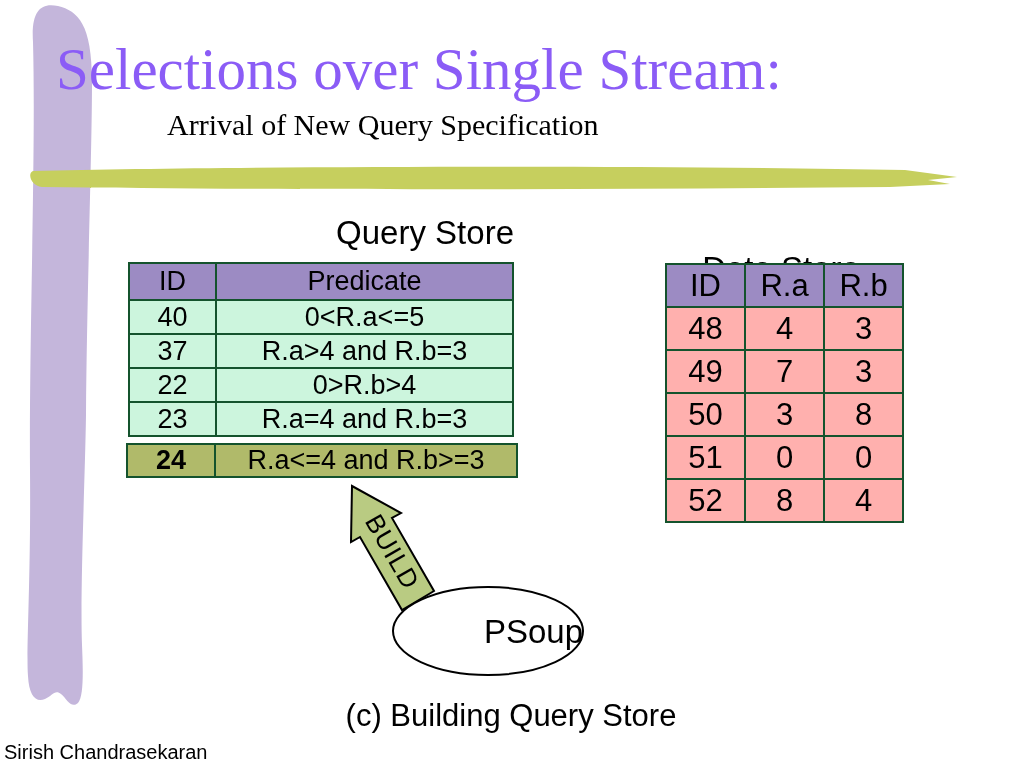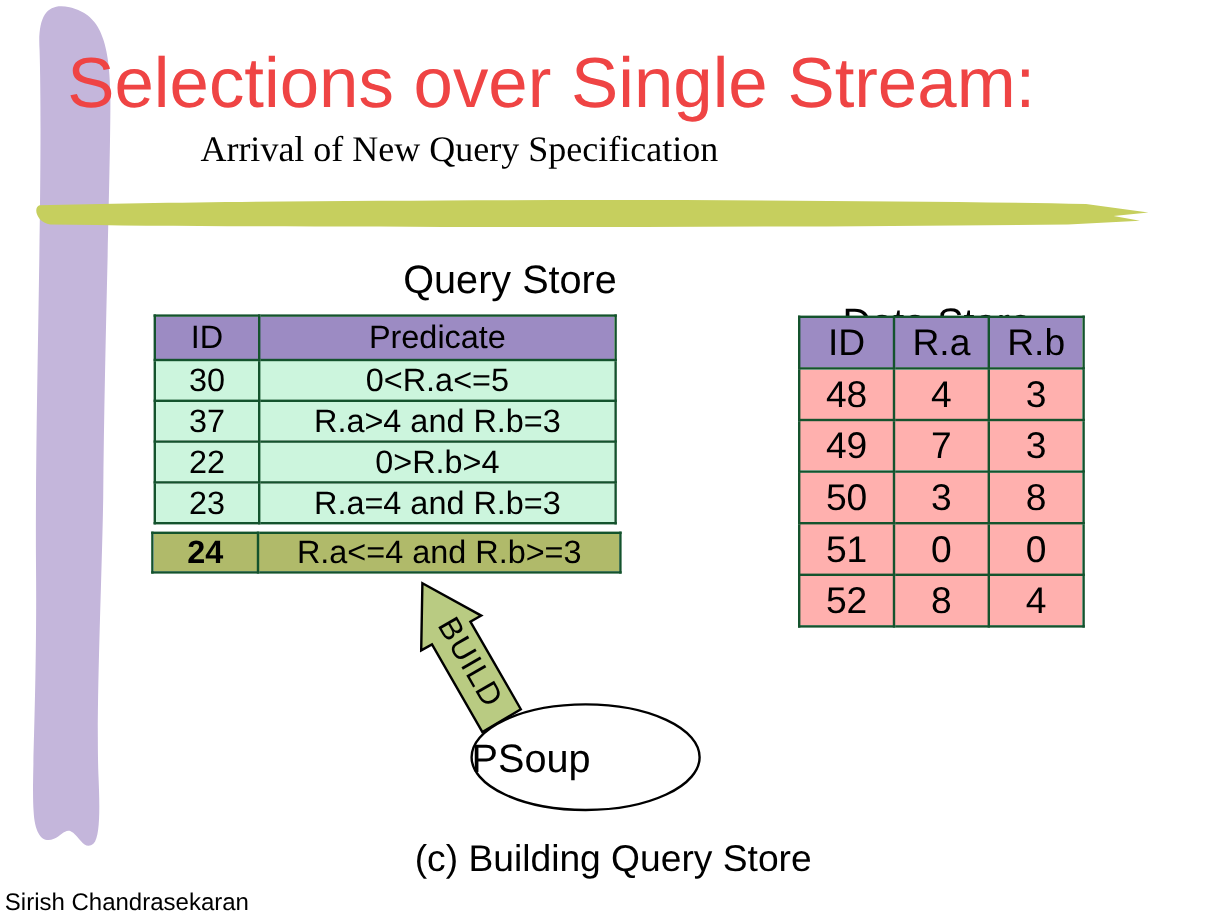--- a/index.html
+++ b/index.html
@@ -1,22 +1,22 @@
 <!DOCTYPE html>
 <html style="--bar_lavender: #c4b6db; --underline_green: #c6cf5e; --header_purple: #9c8bc3; --row_mint: #ccf5dd; --row_pink: #ffb0ae; --row_olive: #b0ba6a; --arrow_green: #b9cb82; --text_black: #000000;"><head>
 <meta charset="utf-8">
 <style>
   html,body{margin:0;padding:0;}
   body{width:1024px;height:768px;background:#ffffff;position:relative;overflow:hidden;
        font-family:"Liberation Sans",sans-serif;}
   .slide{position:absolute;inset:0;width:1024px;height:768px;}
   svg.decor{position:absolute;left:0;top:0;width:1024px;height:768px;pointer-events:none;}
 
-  .title-line1{position:absolute;left:56px;top:40px;font-family:Liberation Sans, sans-serif;
-               font-size:59px;color:#ef4444;white-space:nowrap;line-height:1;}
+  .title-line1{position:absolute;left:56px;top:40px;font-family:Liberation Serif, serif;
+               font-size:59px;color:#8b5cf6;white-space:nowrap;line-height:1;}
   .title-line2{position:absolute;left:167px;top:110px;font-family:"Liberation Serif",serif;
                font-size:30px;color:#000;white-space:nowrap;line-height:1;}
 
   .store-label{position:absolute;font-size:33px;color:#000;white-space:nowrap;line-height:1;}
   #query-store-label{left:128px;top:216px;width:386px;text-align:right;}
   #data-store-label{left:665px;top:216px;width:232px;text-align:center;margin-top:36px;}
 
   table{border-collapse:collapse;position:absolute;table-layout:fixed;}
   td,th{border:2px solid #14532d;text-align:center;padding:0;font-weight:normal;
         overflow:hidden;white-space:nowrap;}
@@ -30,21 +30,21 @@
   #new-row-table td{background:var(--row_olive,#b0ba6a);height:30px;}
   #new-row-table .col-id{width:86px;font-weight:bold;}
 
   #data-table{left:665px;top:263px;width:232px;font-size:31px;}
   #data-table th{background:var(--header_purple,#9c8bc3);height:41px;}
   #data-table td{background:var(--row_pink,#ffb0ae);height:41px;}
   #data-table .col-3{width:77px;}
 
   .build-label{position:absolute;left:392px;top:552px;transform:translate(-50%,-50%) rotate(60deg);
                font-size:26px;color:#000;letter-spacing:1px;white-space:nowrap;}
-  .psoup-label{position:absolute;left:393px;top:613px;width:190px;text-align:left;
+  .psoup-label{position:absolute;left:393px;top:613px;width:190px;text-align:right;
                font-size:33px;color:#000;}
   .caption{position:absolute;left:16px;top:698px;width:990px;text-align:center;
            font-size:31px;color:#000;}
   .footer{position:absolute;left:4px;top:741px;font-size:20px;color:#000;white-space:nowrap;}
 </style>
 </head>
 <body>
 
 <div class="slide">
 
@@ -67,21 +67,21 @@
 
   <table id="query-table">
     <thead>
       <tr>
         <th class="col-id">ID</th>
         <th>Predicate</th>
       </tr>
     </thead>
     <tbody>
       <tr>
-        <td class="col-id">30</td>
+        <td class="col-id">40</td>
         <td>0&lt;R.a&lt;=5</td>
       </tr>
       <tr>
         <td class="col-id">37</td>
         <td>R.a&gt;4 and R.b=3</td>
       </tr>
       <tr>
         <td class="col-id">22</td>
         <td>0&gt;R.b&gt;4</td>
       </tr>

